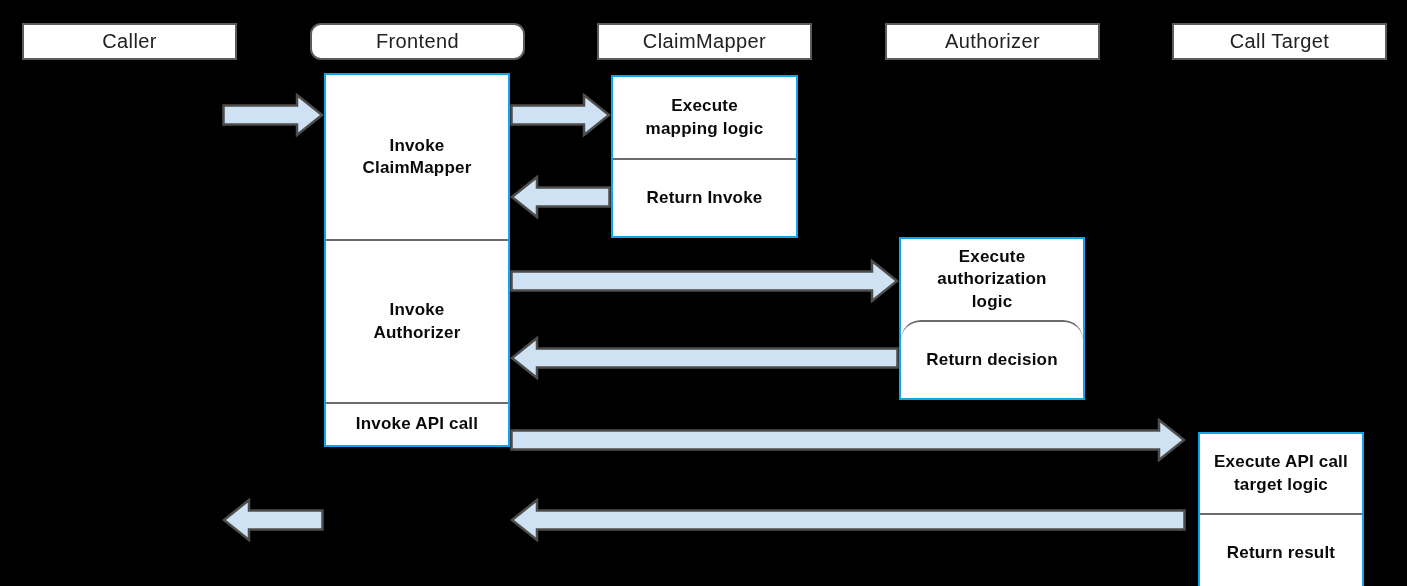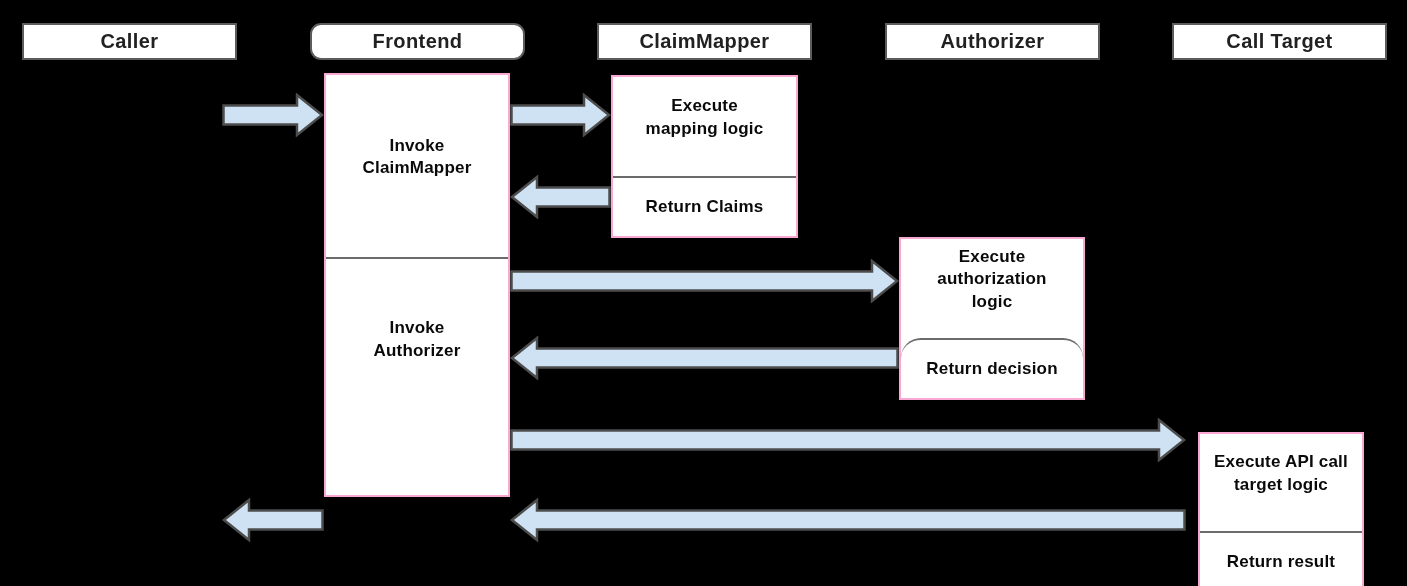--- a/index.html
+++ b/index.html
@@ -22,30 +22,28 @@
     height: 37px;
     background: #ffffff;
     border: 2px solid #5c5c5c;
     box-sizing: border-box;
     display: flex;
     align-items: center;
     justify-content: center;
     font-size: 20px;
     letter-spacing: 0.4px;
     color: #212121;
-    font-weight: bold;
   }
   .activation {
     position: absolute;
     background: #ffffff;
-    border: 2px solid #f9a8d4;
+    border: 2px solid #0ea5e9;
     box-sizing: border-box;
     display: flex;
     flex-direction: column;
-    gap: 18px;
   }
   .section {
     display: flex;
     align-items: center;
     justify-content: center;
     text-align: center;
     box-sizing: border-box;
   }
   .section + .section {
     border-top: 2px solid #6b6b6b;
@@ -63,21 +61,21 @@
     position: absolute;
     display: block;
   }
   #hdr-caller      { left: 22px; }
   #hdr-frontend    { left: 310px; border-radius: 11px; }
   #hdr-claimmapper { left: 597px; }
   #hdr-authorizer  { left: 885px; }
   #hdr-calltarget  { left: 1172px; align-items: center; }
 
   #act-caller      { left: 37px;   top: 73px;  width: 186px; height: 488px; }
-  #act-frontend    { left: 324px;  top: 73px;  width: 186px; height: 424px; }
+  #act-frontend    { left: 324px;  top: 73px;  width: 186px; height: 374px; }
   #act-claimmapper { left: 611px;  top: 75px;  width: 187px; height: 163px; }
   #act-authorizer  { left: 899px;  top: 237px; width: 186px; height: 163px; }
   #act-calltarget  { left: 1198px; top: 400px; width: 166px; height: 162px; margin-top: 32px; }
 
   #act-caller .section { flex: 1; }
   #sec-fe-1 { height: 164px; }
   #sec-fe-2 { height: 163px; }
   #sec-fe-3 { flex: 1; }
   #sec-cm-1 { height: 81px; }
   #sec-cm-2 { flex: 1; }
@@ -126,29 +124,32 @@
 
   <div class="activation" id="act-frontend">
     <div class="section" id="sec-fe-1">
       <span class="label">Invoke
 ClaimMapper</span>
     </div>
     <div class="section" id="sec-fe-2">
       <span class="label">Invoke
 Authorizer</span>
     </div>
+    <div class="section" id="sec-fe-3">
+      <span class="label">Invoke API call</span>
+    </div>
   </div>
 
   <div class="activation" id="act-claimmapper">
     <div class="section" id="sec-cm-1">
       <span class="label">Execute
 mapping logic</span>
     </div>
     <div class="section" id="sec-cm-2">
-      <span class="label">Return Claims</span>
+      <span class="label">Return Invoke</span>
     </div>
   </div>
 
   <div class="activation" id="act-authorizer">
     <div class="section" id="sec-au-1">
       <span class="label">Execute
 authorization
 logic</span>
     </div>
     <div class="section" id="sec-au-2">

